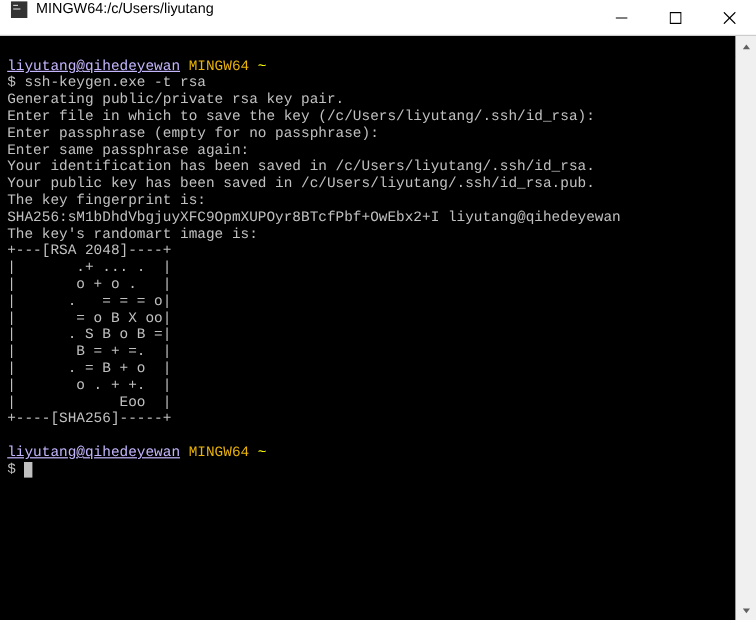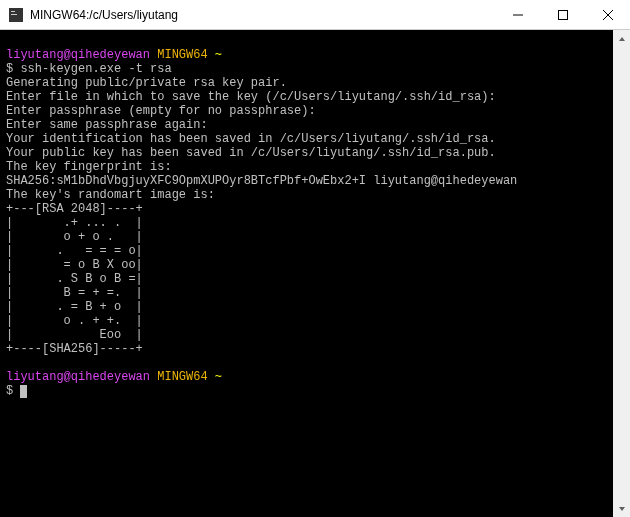--- a/index.html
+++ b/index.html
@@ -9,21 +9,21 @@
       width: 630px;
       height: 517px;
       overflow: hidden;
       display: flex;
       flex-direction: column;
     }
     .titlebar {
       height: 30px;
       background: #fff;
       display: flex;
-      align-items: center;
+      align-items: flex-start;
       border-bottom: 1px solid #ccc;
     }
     .titlebar-icon {
       width: 16px;
       height: 16px;
       margin-left: 8px;
       margin-right: 6px;
       display: flex;
       align-items: center;
       justify-content: center;
@@ -82,21 +82,21 @@
     }
     .scroll-arrow.up { top: 0; }
     .scroll-arrow.down { bottom: 0; }
     .scroll-track {
       position: absolute;
       top: 17px;
       bottom: 17px;
       left: 0; right: 0;
       background: #f0f0f0;
     }
-    .green { color: #d946ef; }
+    .green { color: #c4b5fd; text-decoration: underline; }
     .magenta { color: #eab308; }
     .yellow { color: #ffff00; }
     .cursor {
       display: inline-block;
       width: 7px;
       height: 13px;
       background: #c0c0c0;
       vertical-align: text-bottom;
     }
   </style>

